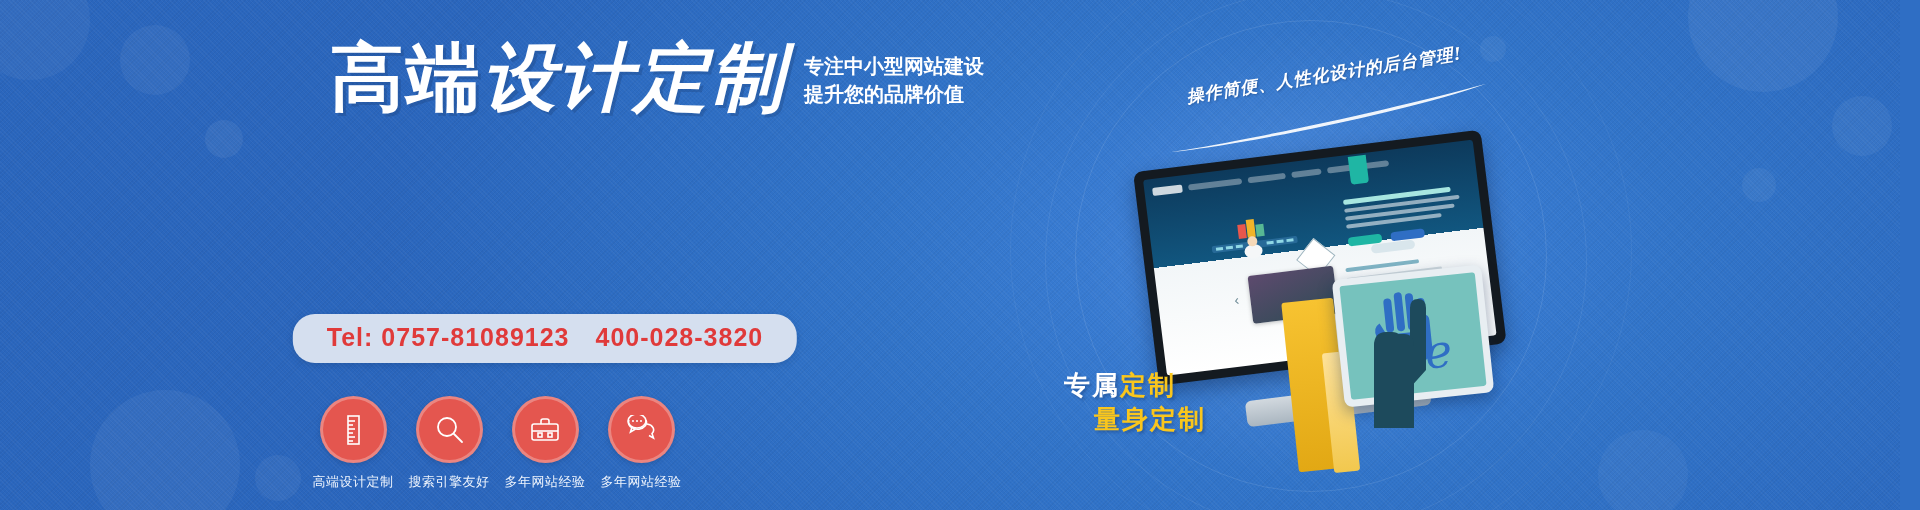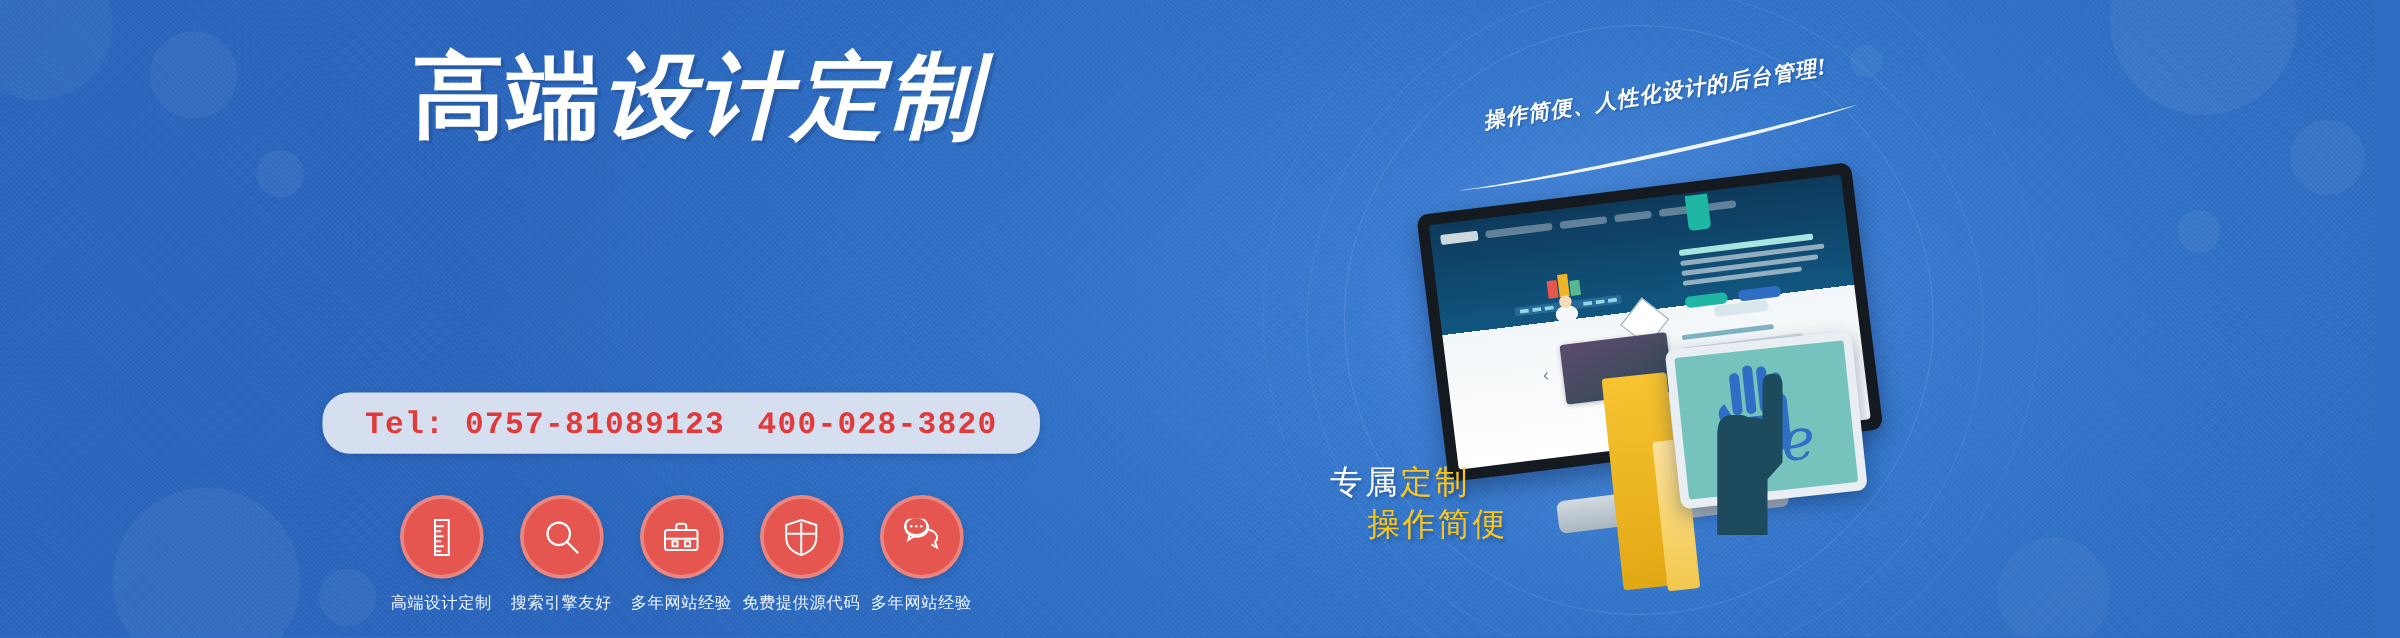--- a/index.html
+++ b/index.html
@@ -53,21 +53,21 @@
     font-weight:bold;font-size:37px;line-height:47px;color:#ffffff;letter-spacing:1px;
     text-shadow:2px 2px 3px rgba(20,55,110,.35);white-space:nowrap;}
   .slogan.l1{top:188px;}
   .slogan.l2{top:250px;}
   .hl{color:#f6c game;}
   .hl{color:#fac61c;}
   .sm{font-size:27px;}
 
   .telbox{position:absolute;left:50%;transform:translateX(-50%);top:314px;
     background:#d5dfef;border-radius:22px;padding:7px 34px 9px;box-shadow:0 2px 6px rgba(18,50,100,.25);}
-  .telbox span{font-family:Liberation Mono, monospace;font-weight:bold;
+  .telbox span{font-family:Liberation Sans, sans-serif;font-weight:bold;
     font-size:25px;color:#e03a3a;letter-spacing:1px;white-space:nowrap;}
 
   .features{position:absolute;left:318px;top:396px;display:flex;gap:26px;}
   .feature{width:70px;display:flex;flex-direction:column;align-items:center;}
   .fcircle{width:61px;height:61px;border-radius:50%;background:#e4564f;
     border:3px solid rgba(255,255,255,.28);
     display:flex;align-items:center;justify-content:center;box-shadow:0 2px 5px rgba(20,50,100,.25);}
   .fcircle svg{display:block;}
   .flabel{margin-top:10px;font-size:13px;color:#eef4fd;white-space:nowrap;letter-spacing:.5px;}
 
@@ -112,21 +112,21 @@
   .tablet-screen{width:100%;height:100%;background:#76c2bd;border-radius:3px;position:relative;overflow:hidden;}
   .hand-e{position:absolute;left:50%;top:50%;transform:translate(-50%,-50%);}
 
   .ybar{position:absolute;left:200px;top:300px;width:52px;height:170px;
     background:linear-gradient(180deg,#f7c331,#e2a814);border-radius:3px;transform:rotate(-6deg);}
   .ybar2{position:absolute;left:238px;top:352px;width:26px;height:120px;
     background:linear-gradient(180deg,#ffe39a,#f2c84e);border-radius:3px;transform:rotate(-6deg);}
   .pointer{position:absolute;left:258px;top:250px;width:120px;height:180px;}
 
   .bottom-text{position:absolute;left:-130px;top:368px;width:320px;text-align:center;}
-  .bt-line{font-weight:normal;font-size:26px;line-height:34px;letter-spacing:2px;white-space:nowrap;
+  .bt-line{font-weight:bold;font-size:26px;line-height:34px;letter-spacing:2px;white-space:nowrap;
     text-shadow:2px 2px 3px rgba(18,48,100,.4);}
   .bt-w{color:#ffffff;}
   .bt-y{color:#fac61c;}
   .bt-l2{padding-left:60px;color:#fac61c;}
 </style>
 </head>
 <body>
 
 <div class="banner">
 
@@ -144,20 +144,24 @@
   <div class="ring r1"></div>
   <div class="ring r2"></div>
   <div class="ring r3"></div>
 
   <div class="left">
 
     <div class="headline-row">
       <div class="headline">
         <span class="up">高端</span><span>设计定制</span>
       </div>
+      <div class="sub-two">
+        <div>专注中小型网站建设</div>
+        <div>提升您的品牌价值</div>
+      </div>
     </div>
 
 
 
     <div class="telbox">
       <span>Tel: 0757-81089123　400-028-3820</span>
     </div>
 
     <div class="features">
 
@@ -192,30 +196,20 @@
             <rect x="3" y="9" width="26" height="16" rx="2"></rect>
             <path d="M12 9V6a2 2 0 0 1 2-2h4a2 2 0 0 1 2 2v3"></path>
             <line x1="3" y1="16" x2="29" y2="16"></line>
             <rect x="9" y="18" width="4" height="4"></rect>
             <rect x="19" y="18" width="4" height="4"></rect>
           </svg>
         </div>
         <div class="flabel">多年网站经验</div>
       </div>
 
-      <div class="feature">
-        <div class="fcircle">
-          <svg width="30" height="32" viewBox="0 0 30 32" fill="none" stroke="#fff" stroke-width="1.6">
-            <path d="M15 2 L27 6 V16 C27 24 21 28 15 30 C9 28 3 24 3 16 V6 Z"></path>
-            <line x1="15" y1="4" x2="15" y2="29"></line>
-            <line x1="4" y1="13" x2="26" y2="13"></line>
-          </svg>
-        </div>
-        <div class="flabel">免费提供源代码</div>
-      </div>
 
       <div class="feature">
         <div class="fcircle">
           <svg width="32" height="30" viewBox="0 0 32 30" fill="none" stroke="#fff" stroke-width="1.6">
             <path d="M21 5a9 7 0 1 1-17.5 2.4c0-.8.2-1.6.5-2.4"></path>
             <path d="M3 6a9 7 0 1 0 18 0A9 7 0 0 0 3 6Z"></path>
             <path d="M7 12 L5.5 17 L10.5 14"></path>
             <circle cx="8" cy="6" r="1" fill="#fff" stroke="none"></circle>
             <circle cx="12" cy="6" r="1" fill="#fff" stroke="none"></circle>
             <circle cx="16" cy="6" r="1" fill="#fff" stroke="none"></circle>
@@ -308,17 +302,17 @@
       <g fill="#1d4a5c">
         <path d="M26 178 V96 q0 -14 12 -14 h6 q10 0 10 12 v34 q0 4 4 4 t4 -4 V58 q0 -9 8 -9 t8 9 v62"></path>
         <path d="M26 178 h40 V96 q0 -12 -10 -12 h-18 q-12 0 -12 14 z"></path>
       </g>
     </svg>
 
     <div class="bottom-text">
       <div class="bt-line">
         <span class="bt-w">专属</span><span class="bt-y">定制</span>
       </div>
-      <div class="bt-line bt-l2">操作简便</div>
+      <div class="bt-line bt-l2">量身定制</div>
     </div>
 
   </div>
 </div>
 
 </body></html>

